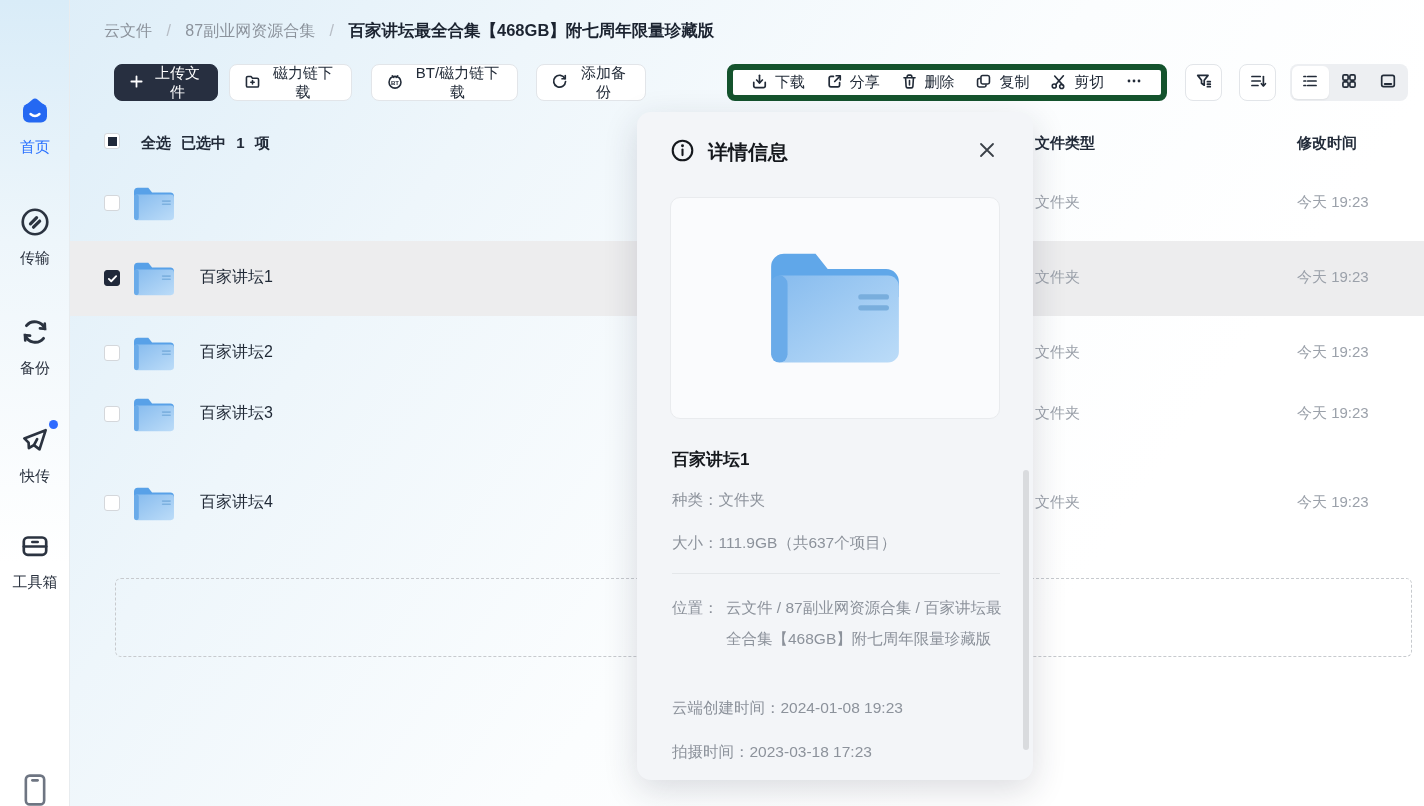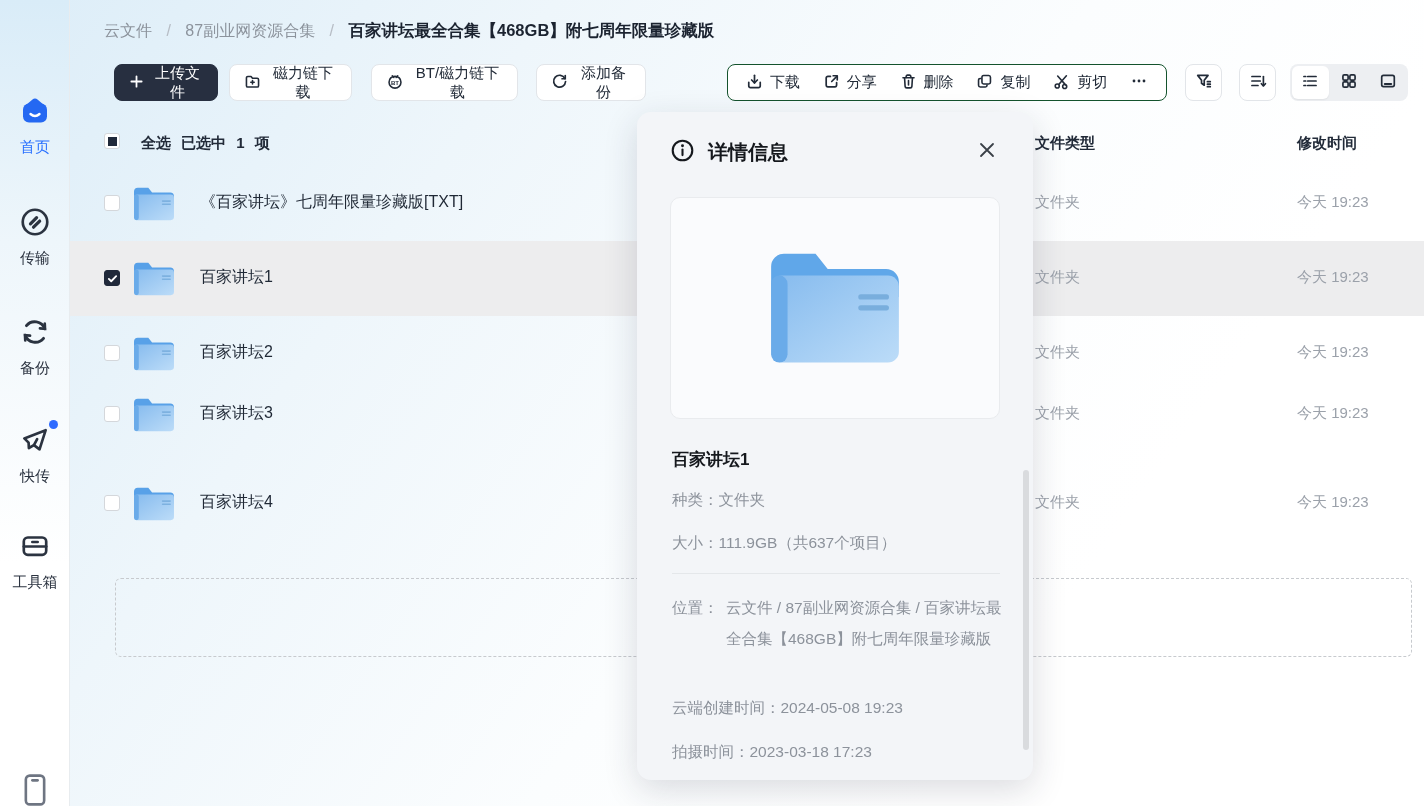--- a/index.html
+++ b/index.html
@@ -25,21 +25,21 @@
     white-space:nowrap; z-index:2;}
   .breadcrumb .sep{ margin:0 10px; color:#b6bcc4; }
   .breadcrumb .current{ color:#1b2330; font-weight:bold; font-size:16.5px; }
   
   .toolbar{ position:absolute; left:0; top:64px; width:1424px; height:37px; z-index:2;}
   .btn{ position:absolute; height:37px; border:1px solid #e2e5e9; border-radius:8px;
     background:#ffffff; display:flex; align-items:center; justify-content:center;
     gap:8px; font-size:15px; color:#222b38; cursor:pointer; padding:0 14px;}
   .btn-primary{ background:#272f40; border-color:#272f40; color:#ffffff;margin-left:10px; }
   .action-group{ position:absolute; left:727px; top:0; width:440px; height:37px;
-    border:1px solid #14532d; border-radius:8px; background:#fff; display:flex;
+    border:6px solid #14532d; border-radius:8px; background:#fff; display:flex;
     align-items:center; justify-content:space-between; padding:0 18px;}
   .action-item{ display:flex; align-items:center; gap:7px; font-size:15px;
     color:#222b38; cursor:pointer; }
   .sq-btn{ position:absolute; top:0; width:37px; height:37px; border:1px solid #e2e5e9;
     border-radius:8px; background:#fff; display:flex; align-items:center;
     justify-content:center; cursor:pointer;}
   .view-toggle{ position:absolute; left:1290px; top:0; width:118px; height:37px;
     background:#edeff2; border-radius:8px; display:flex; align-items:center;
     padding:2px; gap:2px;}
   .view-cell{ flex:1; height:33px; display:flex; align-items:center;
@@ -341,21 +341,20 @@
   <div class="file-row" style="top:0">
     <span class="cbx"></span>
     <span class="folder-sm">
       <svg width="46" height="39" viewBox="0 0 48 41">
         <path d="M3 8a4 4 0 0 1 4-4h11l4 5h19a4 4 0 0 1 4 4v8H3z" fill="#58a1e8"></path>
         <rect x="3" y="11" width="42" height="27" rx="3.5" fill="url(#fgrad)"></rect>
         <rect x="3" y="11" width="5" height="27" rx="2.5" fill="#6aabe9"></rect>
         <path d="M33 18h8M33 21.4h8" stroke="#7db1e0" stroke-width="1.6" stroke-linecap="round"></path>
       </svg>
     </span>
-    <span class="name">《百家讲坛》七周年限量珍藏版[TXT]</span>
     <span class="ftype">文件夹</span>
     <span class="ftime">今天 19:23</span>
   </div>
 
   <div class="file-row selected" style="top:75px">
     <span class="cbx checked">
       <svg width="11" height="11" viewBox="0 0 12 12" fill="none" stroke="#ffffff" stroke-width="2" stroke-linecap="round" stroke-linejoin="round">
           <path d="M2 6.4l2.6 2.6L10 3.4"></path>
         </svg>
     </span>
@@ -458,20 +457,20 @@
   </div>
 
   <div class="d-divider" style="top:461px"></div>
 
   <div class="d-loc">
     <span class="loc-label">位置：</span>
     <span class="loc-value">云文件 / 87副业网资源合集 / 百家讲坛最全合集【468GB】附七周年限量珍藏版</span>
   </div>
 
   <div class="d-line" style="top:586px">
-    <span>云端创建时间：</span><span>2024-05-08 19:23</span>
+    <span>云端创建时间：</span><span>2024-01-08 19:23</span>
   </div>
   <div class="d-line" style="top:630px">
     <span>拍摄时间：</span><span>2023-03-18 17:23</span>
   </div>
 
   <span class="d-scrollthumb"></span>
 </div>
 
 </body></html>

